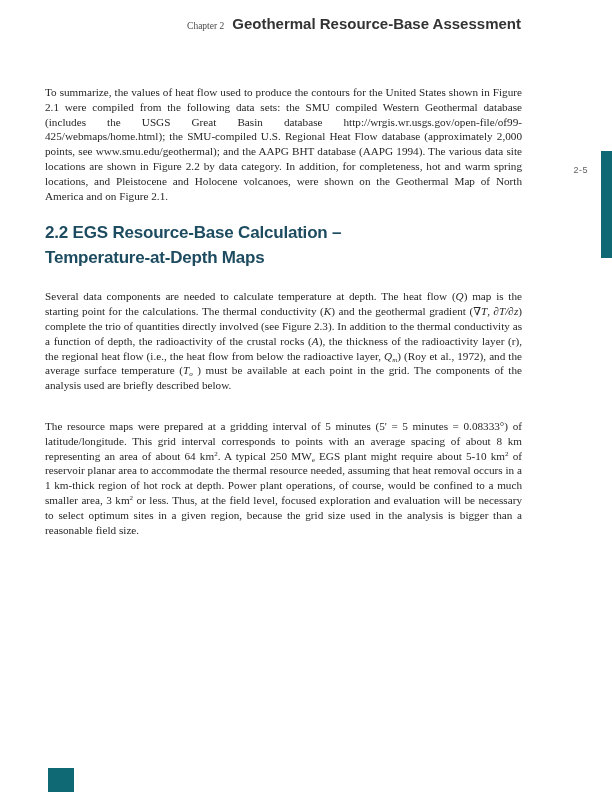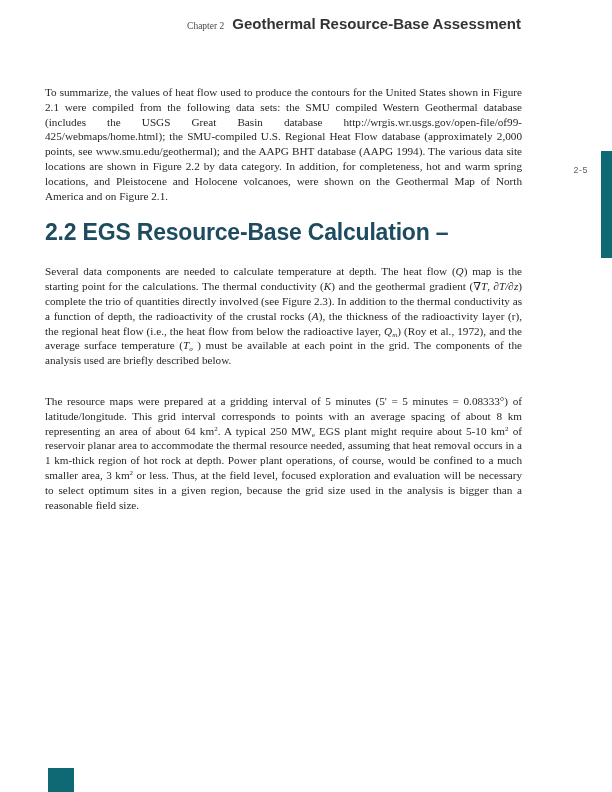--- a/index.html
+++ b/index.html
@@ -35,21 +35,21 @@
   }
   .para {
     margin:0; text-align:justify;
     font-size:11.2px; line-height:14.8px; color:#262626;
   }
   .para sup { font-size:7px; line-height:0; vertical-align:baseline; position:relative; top:-4px; }
   .para sub { font-size:7px; line-height:0; vertical-align:baseline; position:relative; top:2px; }
   .section-heading {
     margin:17px 0 19px 0;
     font-family:"Liberation Sans","DejaVu Sans",sans-serif;
-    font-weight:600; font-size:23px; line-height:25px;
+    font-weight:600; font-size:17px; line-height:25px;
     letter-spacing:-0.2px;
   }
   .section-heading .line { display:block; }
   .p2 { margin-top:18px; }
   .p3 { margin-top:26px; }
   .footer-block {
     position:absolute; left:48px; top:768px; width:26px; height:24px;
   }
 </style>
 </head>
@@ -64,20 +64,21 @@
   <div class="page-number">2-5</div>
 
   <div class="side-tab" style="background-color: rgb(14, 105, 116);"></div>
 
   <main class="content">
 
     <p class="para p1">To summarize, the values of heat flow used to produce the contours for the United States shown in Figure 2.1 were compiled from the following data sets: the SMU compiled Western Geothermal database (includes the USGS Great Basin database http://wrgis.wr.usgs.gov/open-file/of99-425/webmaps/home.html); the SMU-compiled U.S. Regional Heat Flow database (approximately 2,000 points, see www.smu.edu/geothermal); and the AAPG BHT database (AAPG 1994). The various data site locations are shown in Figure 2.2 by data category. In addition, for completeness, hot and warm spring locations, and Pleistocene and Holocene volcanoes, were shown on the Geothermal Map of North America and on Figure 2.1.</p>
 
     <h1 class="section-heading" style="color: rgb(29, 75, 96);">
       <span class="line">2.2 EGS Resource-Base Calculation –</span>
+      <span class="line">Temperature-at-Depth Maps</span>
     </h1>
 
     <p class="para p2">Several data components are needed to calculate temperature at depth. The heat flow (<i>Q</i>) map is the starting point for the calculations. The thermal conductivity (<i>K</i>) and the geothermal gradient (<i>∇T</i>, <i>∂T/∂z</i>) complete the trio of quantities directly involved (see Figure 2.3). In addition to the thermal conductivity as a function of depth, the radioactivity of the crustal rocks (<i>A</i>), the thickness of the radioactivity layer (r), the regional heat flow (i.e., the heat flow from below the radioactive layer, <i>Q<sub>m</sub></i>) (Roy et al., 1972), and the average surface temperature (<i>T<sub>o</sub></i> ) must be available at each point in the grid. The components of the analysis used are briefly described below.</p>
 
     <p class="para p3">The resource maps were prepared at a gridding interval of 5 minutes (5' = 5 minutes = 0.08333°) of latitude/longitude. This grid interval corresponds to points with an average spacing of about 8 km representing an area of about 64 km<sup>2</sup>. A typical 250 MW<sub>e</sub> EGS plant might require about 5-10 km<sup>2</sup> of reservoir planar area to accommodate the thermal resource needed, assuming that heat removal occurs in a 1 km-thick region of hot rock at depth. Power plant operations, of course, would be confined to a much smaller area, 3 km<sup>2</sup> or less. Thus, at the field level, focused exploration and evaluation will be necessary to select optimum sites in a given region, because the grid size used in the analysis is bigger than a reasonable field size.</p>
 
   </main>
 
   <div class="footer-block" style="background-color: rgb(14, 105, 116);"></div>
 

